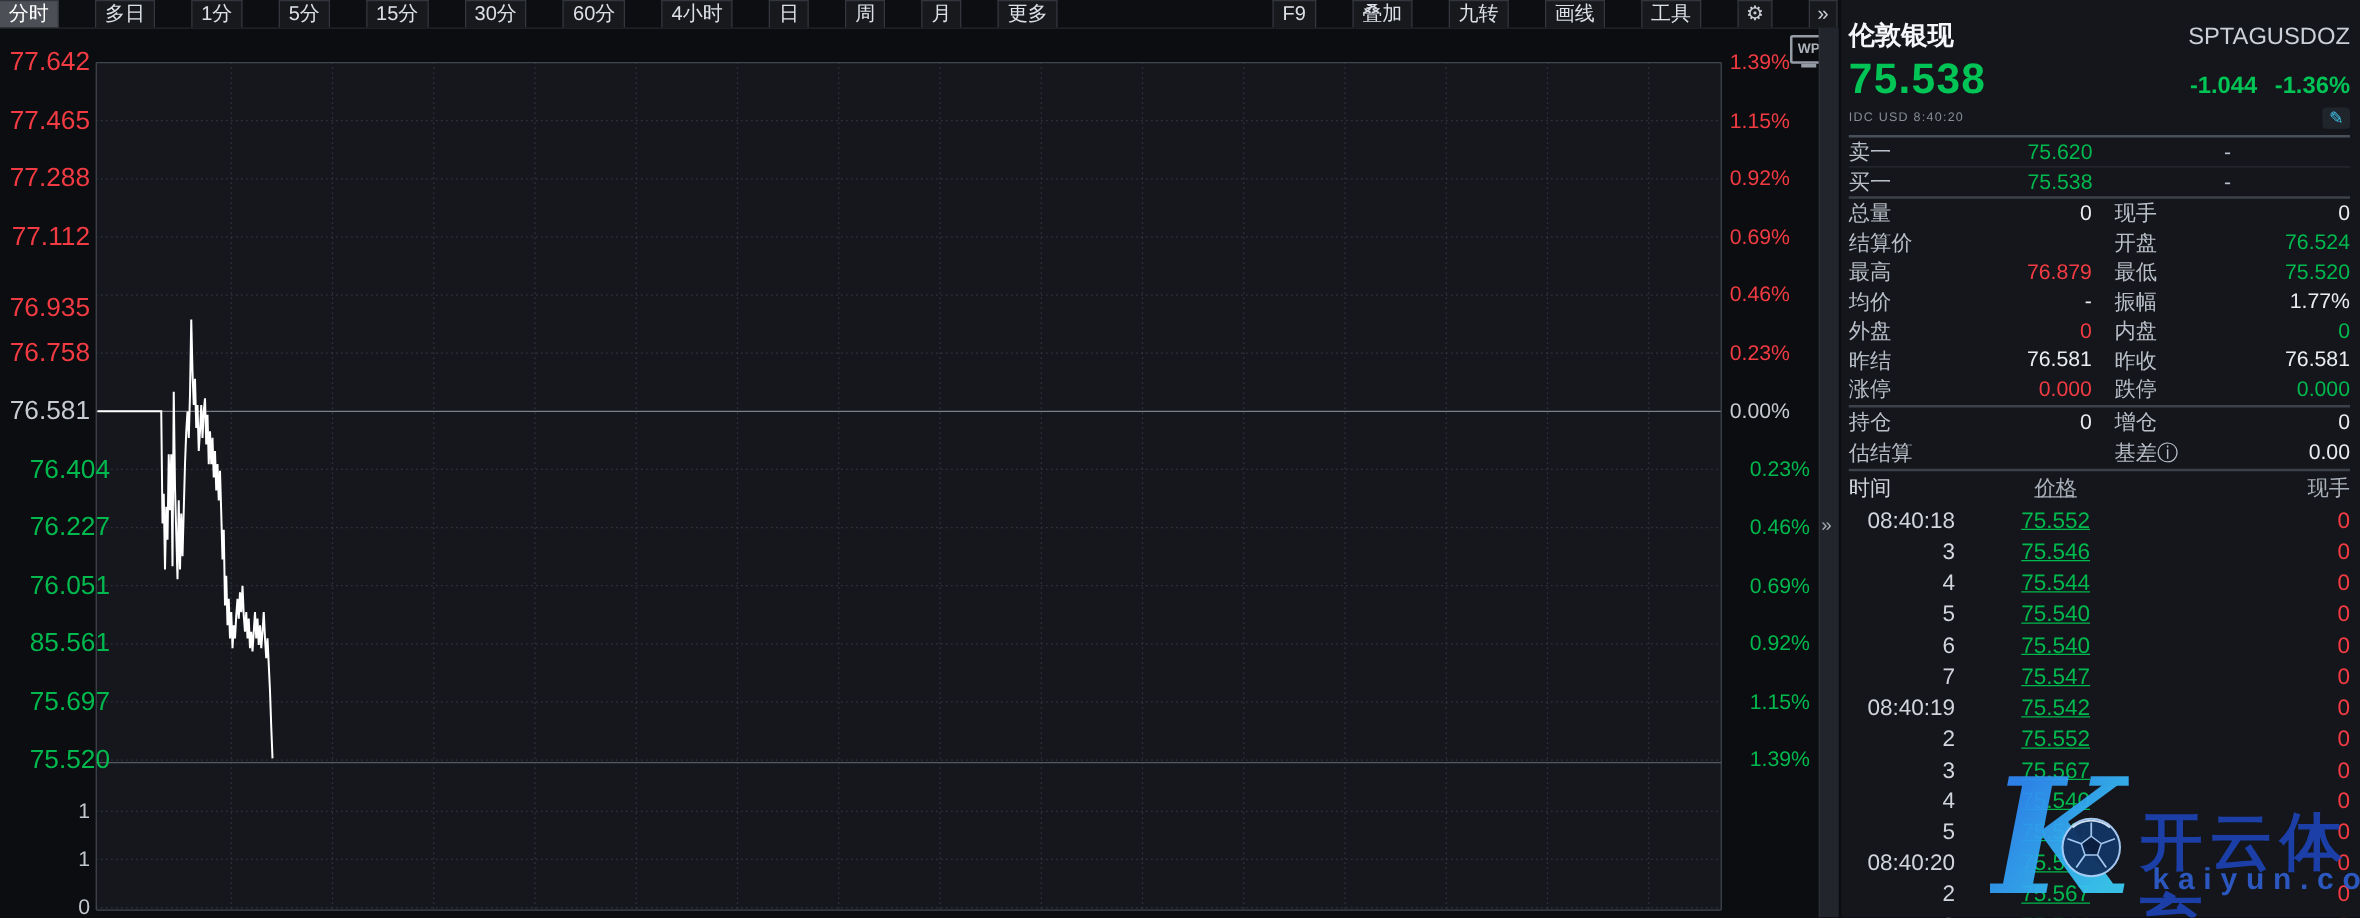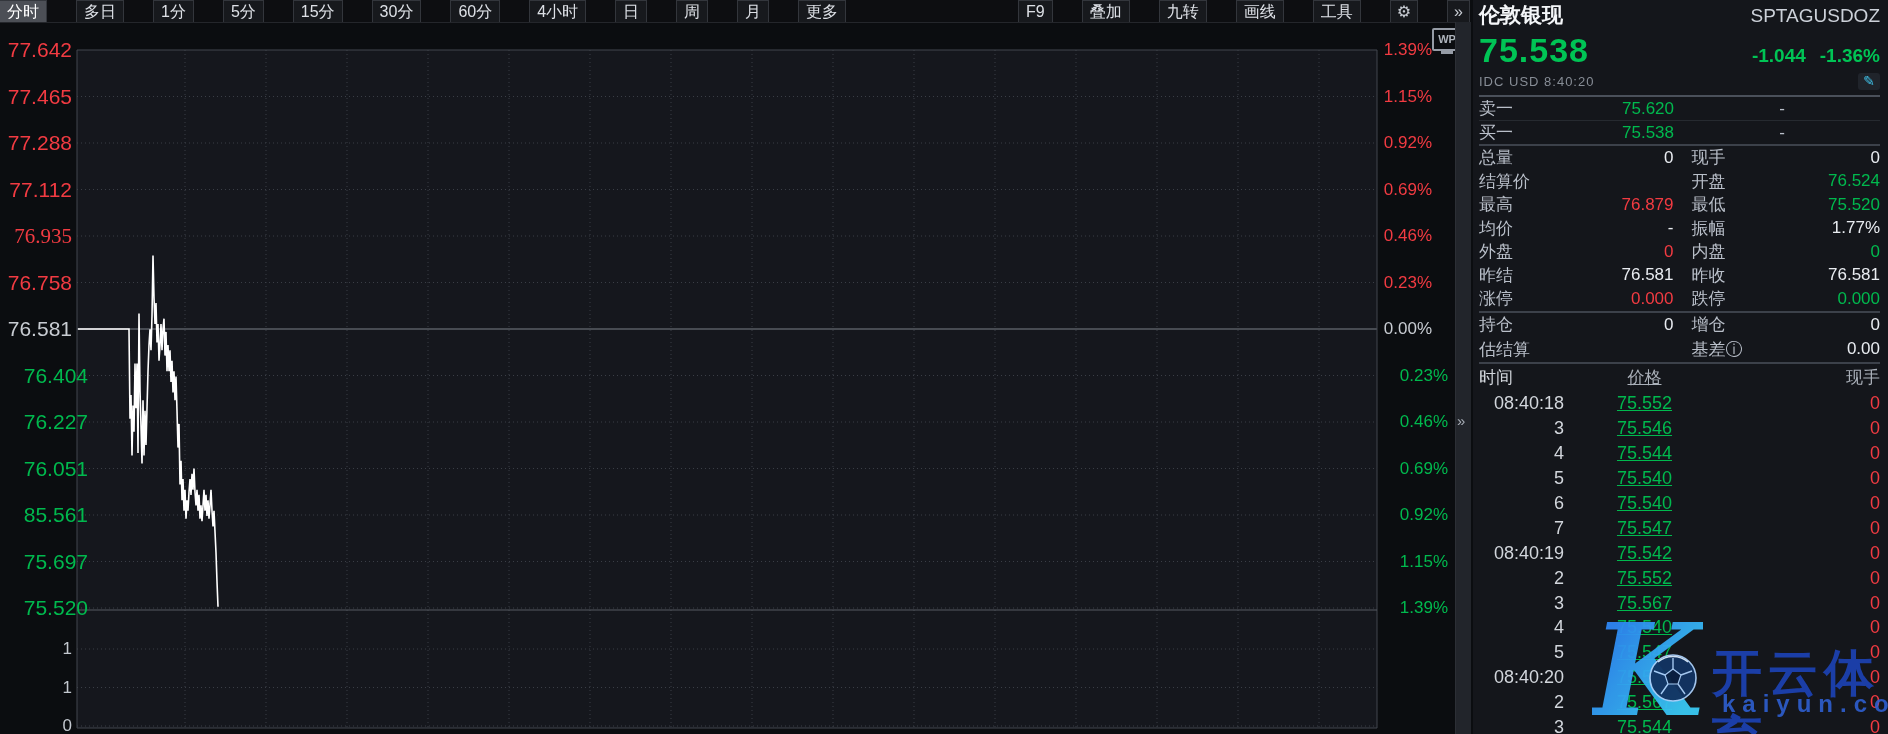--- a/index.html
+++ b/index.html
@@ -50,30 +50,30 @@
   
   .splitter{position:absolute;left:1455px;top:22px;width:15px;height:712px;
       background:#22252b;border-left:1px solid #2c2f35;}
   .splitter .arrow{position:absolute;top:390px;left:1px;color:#a7adb6;
       font-size:15px;cursor:pointer;}
 
   
   .panel{position:absolute;left:1473px;top:0;width:415px;height:734px;
       background:#14161b;overflow:hidden;color:#e9ecf1;}
   .p-inner{padding:0 8px 0 6px;}
-  .p-head{height:94px;padding-top:1px;}
+  .p-head{height:94px;padding-top:14px;}
   .ph-r1{display:flex;justify-content:space-between;align-items:baseline;height:30px;}
   .ph-name{font-size:21px;font-weight:bold;color:#f4f6f9;}
   .ph-code{font-size:19px;color:#ccd1d9;}
   .ph-r2{display:flex;justify-content:space-between;align-items:baseline;height:38px;}
   .ph-last{font-size:34px;font-weight:bold;color:#00c455;letter-spacing:1px;}
   .ph-chg{font-size:19px;color:#00c455;font-weight:bold;}
   .ph-chg span{margin-left:14px;text-align:center;}
   .ph-r3{display:flex;justify-content:space-between;align-items:center;height:24px;}
-  .ph-meta{font-size:13px;color:#878d96;letter-spacing:1px;}
+  .ph-meta{font-size:10px;color:#878d96;letter-spacing:1px;}
   .edit-btn{width:22px;height:17px;background:#20242b;border-radius:3px;color:#3fc1e8;
       font-size:14px;text-align:center;line-height:16px;cursor:pointer;}
 
   .hr-strong{height:0;border-top:2px solid #4a505a;}
   .hr-thin{height:0;border-top:1px solid #262a30;}
   .hr-med{height:0;border-top:2px solid #3c414a;}
 
   .p-row{height:23px;display:flex;align-items:center;font-size:17px;}
   .p-row .lbl{width:90px;color:#b9bfc9;}
   .p-row .val{width:105px;text-align:right;}
@@ -178,21 +178,21 @@
       <line x1="1377" y1="50" x2="1377" y2="728" stroke="#42464e" stroke-width="1"></line>
       <line x1="77" y1="610" x2="1377" y2="610" stroke="#565a62" stroke-width="1"></line>
       <line x1="77" y1="728" x2="1377" y2="728" stroke="#42464e" stroke-width="1"></line>
       <polyline points="78,329.0 129,329.0 130,418.7 131,395.0 132,455.5 133,405.5 134,431.8 135,363.4 136,408.2 137,363.4 138,452.9 139,313.5 140,389.7 141,426.6 142,463.4 143,400.3 144,455.5 145,410.8 146,445.0 147,408.2 148,371.3 149,345.0 150,329.3 151,350.3 152,316.1 153,255.6 154,297.7 155,324.0 156,303.0 157,342.4 158,324.0 159,360.8 160,345.0 161,324.0 162,350.3 163,329.3 164,318.7 165,355.6 166,331.9 167,371.3 168,345.0 169,371.3 170,350.3 171,381.9 172,360.8 173,392.4 174,371.3 175,400.3 176,376.6 177,410.8 178,447.6 179,423.9 180,484.4 181,460.7 182,500.2 183,479.1 184,510.7 185,489.7 186,518.6 187,500.2 188,510.7 189,492.3 190,479.1 191,494.9 192,473.9 193,489.7 194,468.6 195,492.3 196,505.4 197,489.7 198,510.7 199,494.9 200,518.6 201,505.4 202,521.2 203,505.4 204,489.7 205,510.7 206,494.9 207,516.0 208,500.2 209,518.6 210,505.4 211,489.7 212,510.7 213,526.5 214,510.7 215,531.7 216,552.8 217,581.7 218,606.7" fill="none" stroke="#ffffff" stroke-width="1.6"></polyline>
     </svg>
   <div class="axisL" id="axisL">
       <span class="c-red" style="top: 41px;">77.642</span>
       <span class="c-red" style="top: 87.5px;">77.465</span>
       <span class="c-red" style="top: 134px;">77.288</span>
       <span class="c-red" style="top: 180.5px;">77.112</span>
-      <span class="c-red" style="top: 227px; font-family: Liberation Serif, serif;">76.935</span>
+      <span class="c-red" style="top: 238px;">76.935</span>
       <span class="c-red" style="top: 273.5px;">76.758</span>
       <span class="c-zero" style="top: 320px;">76.581</span>
       <span class="c-green" style="top: 366.5px;">76.404</span>
       <span class="c-green" style="top: 413px;">76.227</span>
       <span class="c-green" style="top: 459.5px;">76.051</span>
       <span class="c-green" style="top: 506px;">85.561</span>
       <span class="c-green" style="top: 552.5px;">75.697</span>
       <span class="c-green" style="top: 599px;">75.520</span>
     </div>
   <div class="axisR" id="axisR">

